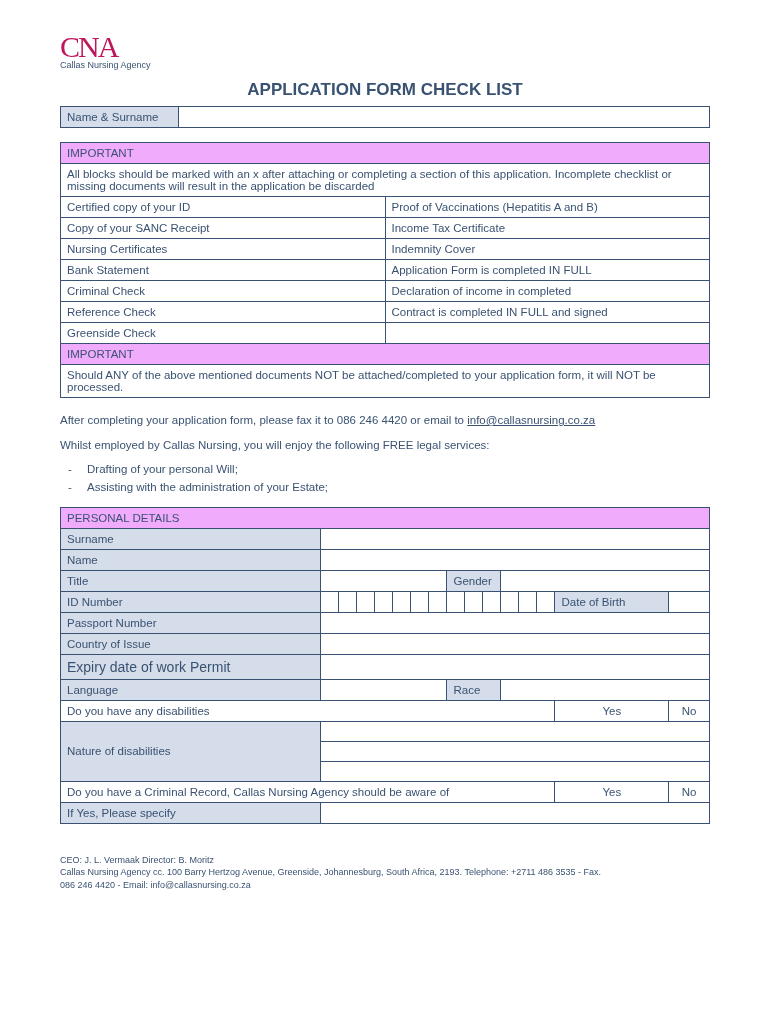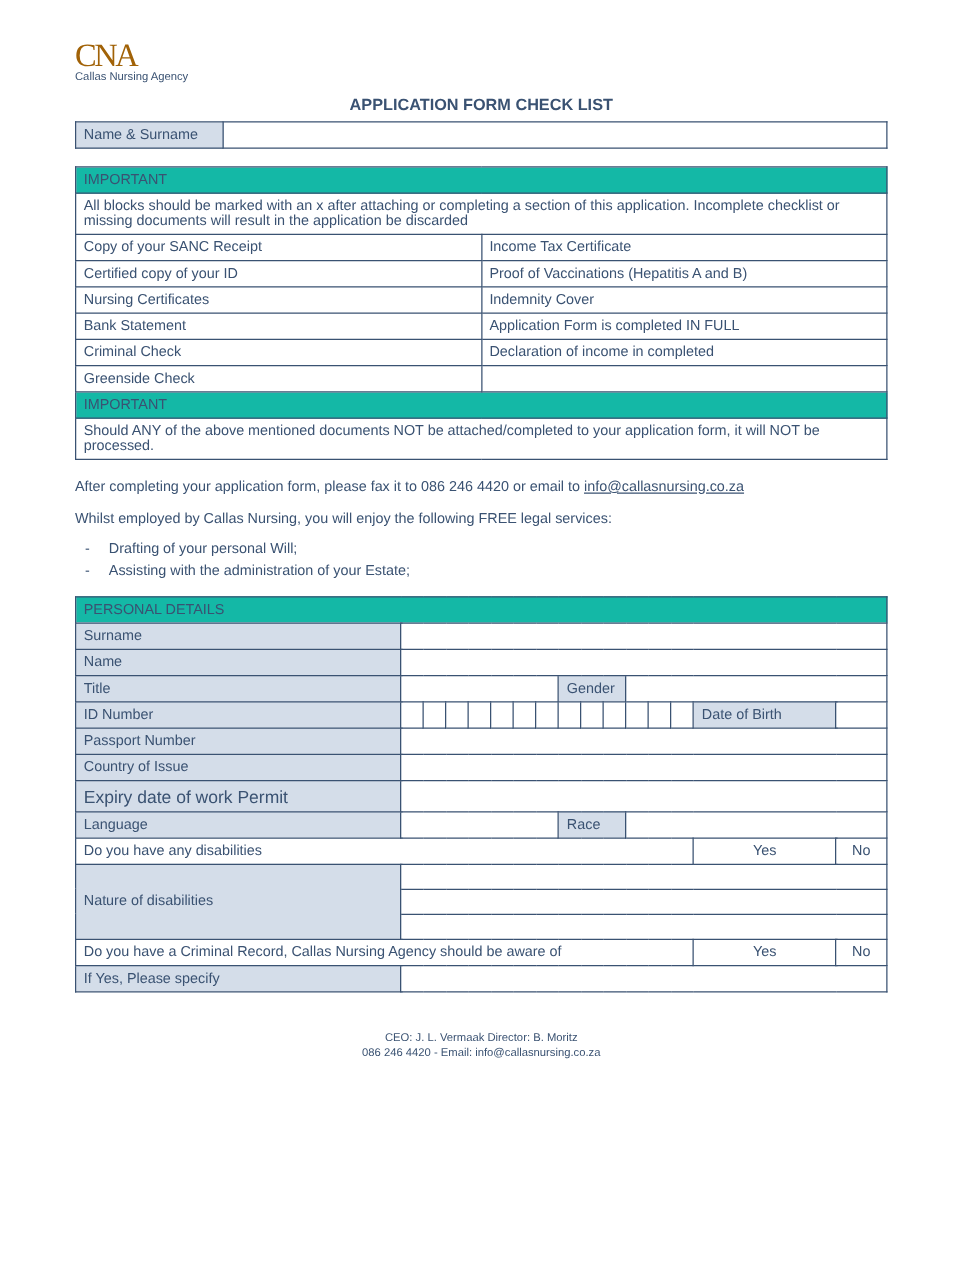--- a/index.html
+++ b/index.html
@@ -9,54 +9,54 @@
     margin: 0 auto;
     padding: 30px 60px 20px 60px;
     font-family: "Century Gothic", Futura, sans-serif;
     color: #3a5272;
     font-size: 11.5px;
   }
   .logo {
     margin-bottom: 10px;
   }
   .logo-cna {
-    font-size: 26px;
+    font-size: 30px;
     font-weight: 400;
     letter-spacing: -2px;
     font-family: Georgia, serif;
-    color: #a16207;
+    color: #be185d;
     position: relative;
     display: inline-block;
   }
   .logo-sub {
     font-size: 9px;
     color: #3a5272;
     margin-top: -4px;
   }
   h1.title {
     text-align: center;
-    font-size: 13px;
+    font-size: 17px;
     font-weight: bold;
     margin: 4px 0 6px 0;
   }
   table.form {
     width: 100%;
     border-collapse: collapse;
     margin-bottom: 14px;
   }
   table.form th, table.form td {
     border: 1px solid #3a5272;
     padding: 4px 6px;
     text-align: left;
     vertical-align: middle;
     font-weight: normal;
     height: 20px;
   }
   .hdr {
-    background: #14b8a6;
+    background: #f0abfc;
     font-weight: bold;
     text-align: center;
   }
   .lbl {
     background: #d4dde9;
   }
   .body-text {
     margin: 8px 0;
     line-height: 1.5;
     text-align: justify;
@@ -77,21 +77,20 @@
     margin-right: 12px;
   }
   table.details td, table.details th {
     height: 20px;
   }
   .idcell {
     width: 18px;
     padding: 0;
   }
   .footer {
-    text-align: center;
     font-size: 9px;
     margin-top: 30px;
     line-height: 1.4;
   }
   .small-label {
     font-size: 14px;
   }
   .tall2 td { height: 40px; }
 </style>
 </head>
@@ -115,38 +114,42 @@
 
 <table class="form">
   <tbody>
       <tr>
         <th class="hdr" colspan="2">IMPORTANT</th>
       </tr>
   <tr>
         <td colspan="2">All blocks should be marked with an x after attaching or completing a section of this application. Incomplete checklist or missing documents will result in the application be discarded</td>
       </tr>
   <tr>
+        <td style="width:50%">Certified copy of your ID</td>
+        <td>Proof of Vaccinations (Hepatitis A and B)</td>
+      </tr>
+  <tr>
         <td>Copy of your SANC Receipt</td>
         <td>Income Tax Certificate</td>
       </tr>
   <tr>
-        <td style="width:50%">Certified copy of your ID</td>
-        <td>Proof of Vaccinations (Hepatitis A and B)</td>
-      </tr>
-  <tr>
         <td>Nursing Certificates</td>
         <td>Indemnity Cover</td>
       </tr>
   <tr>
         <td>Bank Statement</td>
         <td>Application Form is completed IN FULL</td>
       </tr>
   <tr>
         <td>Criminal Check</td>
         <td>Declaration of income in completed</td>
+      </tr>
+  <tr>
+        <td>Reference Check</td>
+        <td>Contract is completed IN FULL and signed</td>
       </tr>
   <tr>
         <td>Greenside Check</td>
         <td></td>
       </tr>
   <tr>
         <th class="hdr" colspan="2">IMPORTANT</th>
       </tr>
   <tr>
         <td colspan="2">Should ANY of the above mentioned documents NOT be attached/completed to your application form, it will NOT be processed.</td>
@@ -243,14 +246,15 @@
   </tr>
   <tr class="tall2">
     <td class="lbl" colspan="3">If Yes, Please specify</td>
     <td colspan="17"></td>
   </tr>
 </tbody>
   </table>
 
 <div class="footer">
   <div>CEO: J. L. Vermaak Director: B. Moritz</div>
+  <div>Callas Nursing Agency cc. 100 Barry Hertzog Avenue, Greenside, Johannesburg, South Africa, 2193. Telephone: +2711 486 3535 - Fax.</div>
   <div>086 246 4420 - Email: info@callasnursing.co.za</div>
 </div>
 
 </body></html>

